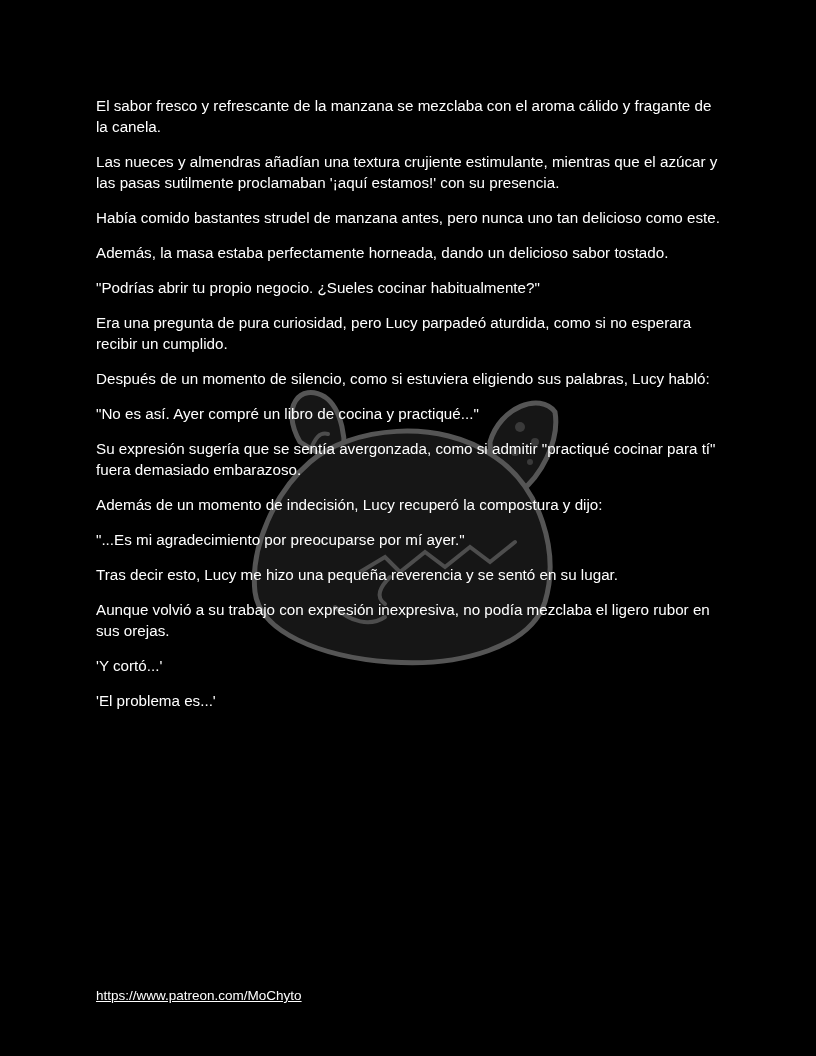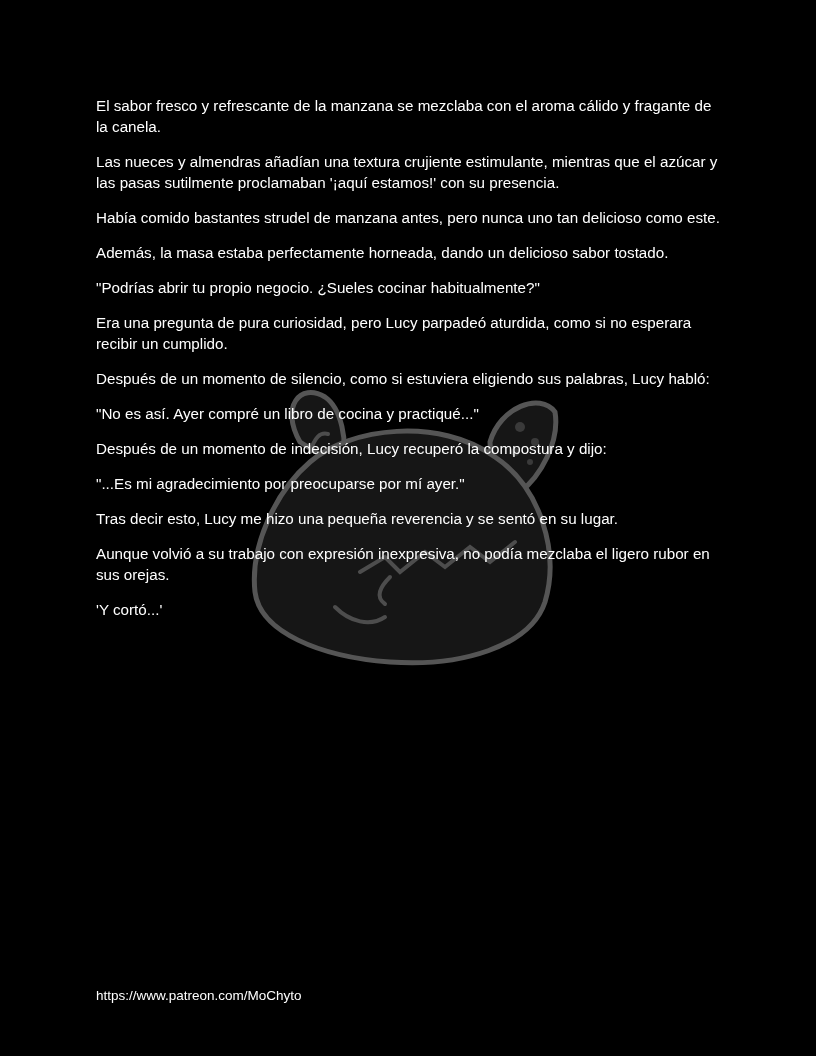--- a/index.html
+++ b/index.html
@@ -10,21 +10,21 @@
   .watermark {
     position: absolute; left: 240px; left: 240px; top: 372px; width: 340px; height: 300px;
     z-index: 0; pointer-events: none;
   }
   .content {
     position: absolute; left: 96px; top: 95px; width: 630px; z-index: 1;
     font-size: 15.2px; line-height: 21px;
   }
   .content p { margin: 0 0 14px 0; }
   .footer {
-    position: absolute; left: 96px; top: 988px; font-size: 13.5px; color: #ffffff; z-index: 1;
+    position: absolute; left: 96px; top: 988px; font-size: 13.5px; color: #ffffff; z-index: 1; text-decoration: underline;
   }
 </style>
 </head>
 <body>
 
 <div class="watermark">
   <svg width="340" height="300" viewBox="0 0 340 300">
     <g fill="#161616" stroke="#555555" stroke-width="5" stroke-linejoin="round" stroke-linecap="round">
 
       <path d="M60,70 C40,35 60,10 85,25 C100,35 110,70 100,95 Z"></path>
@@ -50,20 +50,22 @@
 
 <div class="content">
   <p>El sabor fresco y refrescante de la manzana se mezclaba con el aroma cálido y fragante de la canela.</p>
   <p>Las nueces y almendras añadían una textura crujiente estimulante, mientras que el azúcar y las pasas sutilmente proclamaban '¡aquí estamos!' con su presencia.</p>
   <p>Había comido bastantes strudel de manzana antes, pero nunca uno tan delicioso como este.</p>
   <p>Además, la masa estaba perfectamente horneada, dando un delicioso sabor tostado.</p>
   <p>"Podrías abrir tu propio negocio. ¿Sueles cocinar habitualmente?"</p>
   <p>Era una pregunta de pura curiosidad, pero Lucy parpadeó aturdida, como si no esperara recibir un cumplido.</p>
   <p>Después de un momento de silencio, como si estuviera eligiendo sus palabras, Lucy habló:</p>
   <p>"No es así. Ayer compré un libro de cocina y practiqué..."</p>
-  <p>Después de un momento de indecisión, Lucy recuperó la compostura y dijo:</p>
+  <p>Su expresión sugería que se sentía avergonzada, como si admitir "practiqué cocinar para tí" fuera demasiado embarazoso.</p>
+  <p>Además de un momento de indecisión, Lucy recuperó la compostura y dijo:</p>
   <p>"...Es mi agradecimiento por preocuparse por mí ayer."</p>
   <p>Tras decir esto, Lucy me hizo una pequeña reverencia y se sentó en su lugar.</p>
   <p>Aunque volvió a su trabajo con expresión inexpresiva, no podía mezclaba el ligero rubor en sus orejas.</p>
   <p>'Y cortó...'</p>
+  <p>'El problema es...'</p>
 </div>
 
 <div class="footer">https://www.patreon.com/MoChyto</div>
 
 </body></html>

